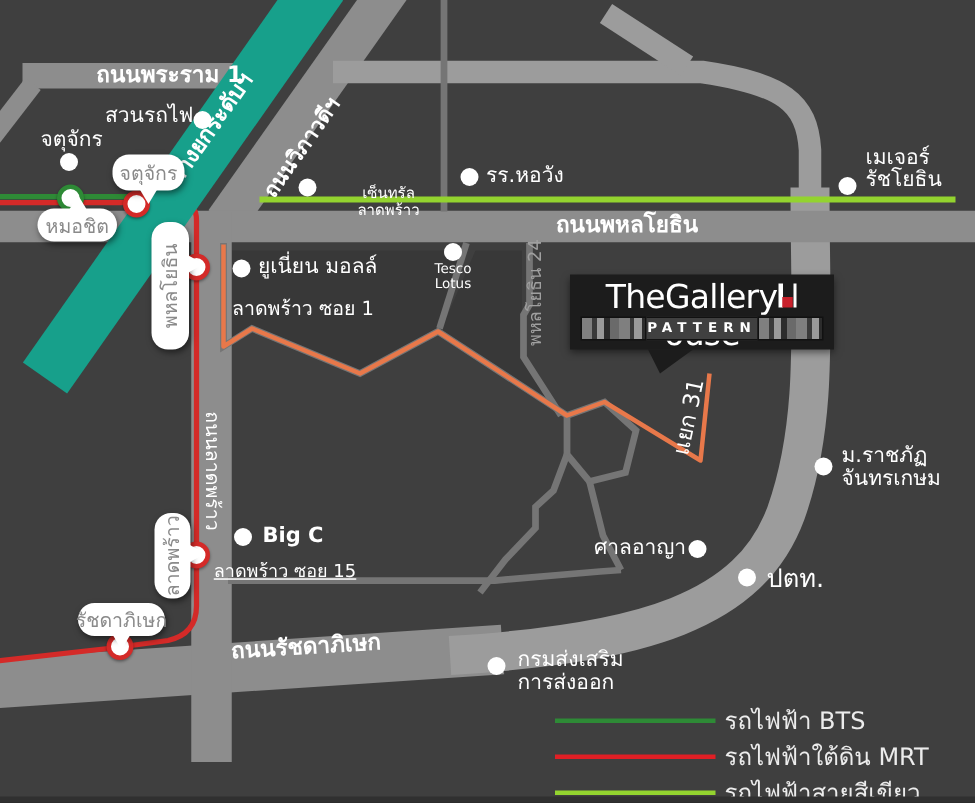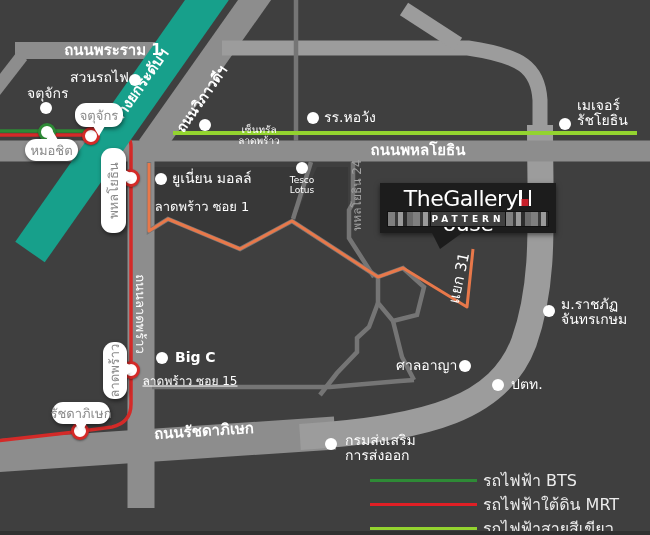--- a/index.html
+++ b/index.html
@@ -139,21 +139,21 @@
       <div class="poi-dot" style="left: 549px; top: 311px;"></div>
       <div class="poi-label" style="left: 561px; top: 297px; width: 72px; font-size: 14px; text-align: left;">
         <div>ม.ราชภัฏ</div>
         <div>จันทรเกษม</div>
       </div>
       <div class="poi-dot" style="left: 465px; top: 366px;"></div>
       <div class="poi-label" style="left: 396px; top: 358px; width: 60px; font-size: 14px; text-align: right;">
         <div>ศาลอาญา</div>
       </div>
       <div class="poi-dot" style="left: 498px; top: 385px;"></div>
-      <div class="poi-label" style="left: 511px; top: 377px; width: 40px; font-size: 14px; text-align: left;">
+      <div class="poi-label" style="left: 511px; top: 377px; width: 40px; font-size: 17px; text-align: left;">
         <div>ปตท.</div>
       </div>
       <div class="poi-dot" style="left: 331px; top: 444px;"></div>
       <div class="poi-label" style="left: 345px; top: 433px; width: 84px; font-size: 14px; text-align: left;">
         <div>กรมส่งเสริม</div>
         <div>การส่งออก</div>
       </div>
     </div>
   <div id="stationlayer">
       <div class="station-circle" style="border-color: rgb(46, 138, 54); left: 47px; top: 132px;"></div>

